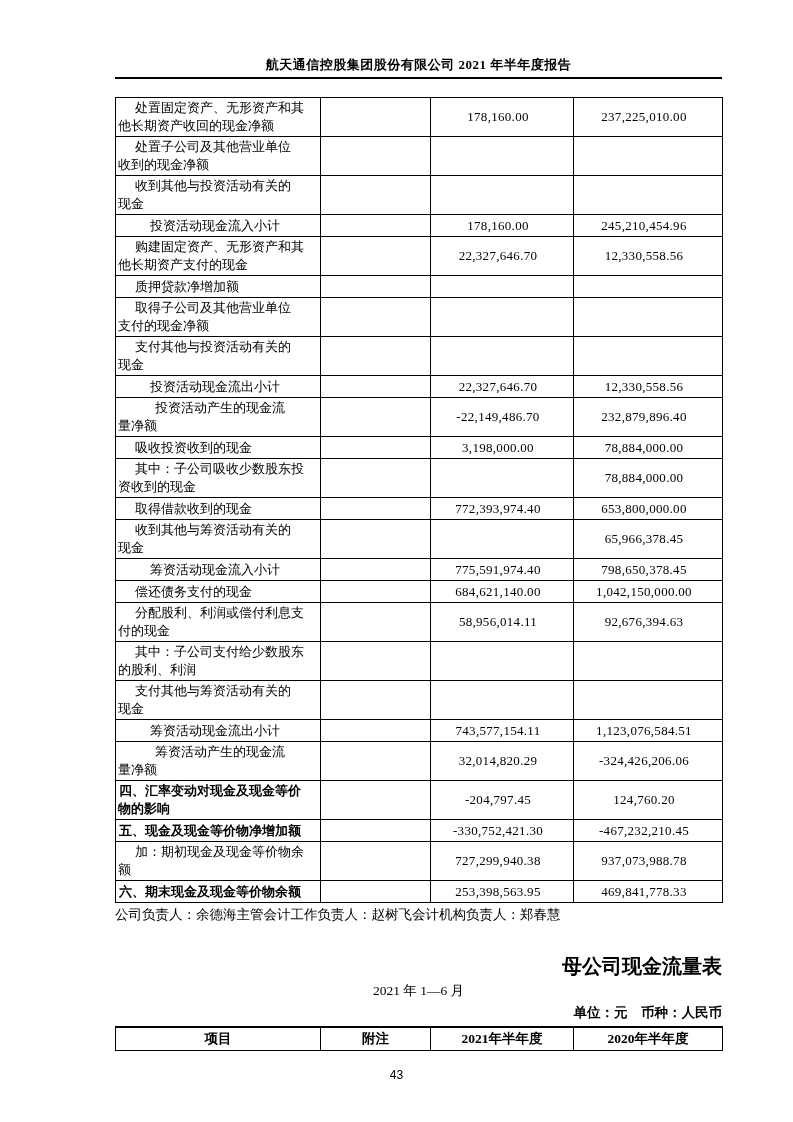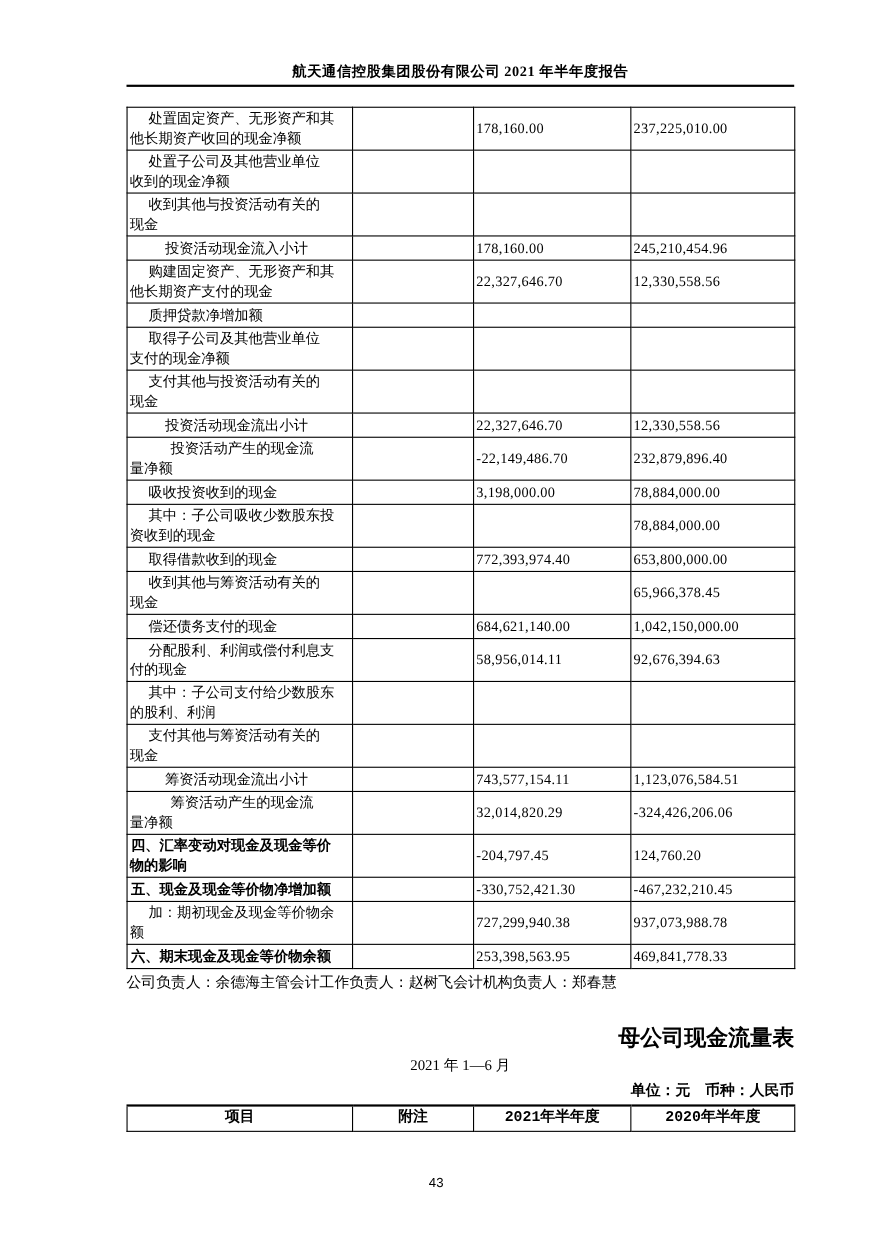--- a/index.html
+++ b/index.html
@@ -57,21 +57,21 @@
   td.label-cell {
     white-space: pre-line;
     padding: 1px 2px;
     height: 19px;
   }
   td.note-cell {
     padding: 1px 2px;
     height: 19px;
   }
   td.num-cell {
-    text-align: left;
+    text-align: center;
     padding: 1px 10px 1px 2px;
     letter-spacing: 0.3px;
     height: 19px;
   }
   .indent-0 { text-indent: 1px; }
   .indent-1 { text-indent: 17px; }
   .indent-2 { text-indent: 32px; }
   .indent-3 { text-indent: 37px; }
   tr.bold-row td.label-cell { font-weight: bold; }
   .responsible-line {
@@ -103,21 +103,20 @@
     margin-top: 4px;
   }
   table.parent-header-table th {
     border: 1px solid #000;
     border-top: 2px solid #000;
     font-size: 13.5px;
     font-weight: bold;
     text-align: center;
     padding: 2px 0;
     line-height: 18px;
-    font-family: Liberation Mono, monospace;
   }
   .page-number {
     position: absolute;
     left: 0;
     top: 1068px;
     width: 793px;
     text-align: center;
     font-size: 12px;
     font-family: "Liberation Sans", "DejaVu Sans", sans-serif;
   }
@@ -224,20 +223,26 @@
             <td class="note-cell"></td>
             <td class="num-cell">772,393,974.40</td>
             <td class="num-cell">653,800,000.00</td>
           </tr>
           <tr>
             <td class="label-cell indent-1">收到其他与筹资活动有关的
 现金</td>
             <td class="note-cell"></td>
             <td class="num-cell"></td>
             <td class="num-cell">65,966,378.45</td>
+          </tr>
+          <tr>
+            <td class="label-cell indent-2">筹资活动现金流入小计</td>
+            <td class="note-cell"></td>
+            <td class="num-cell">775,591,974.40</td>
+            <td class="num-cell">798,650,378.45</td>
           </tr>
           <tr>
             <td class="label-cell indent-1">偿还债务支付的现金</td>
             <td class="note-cell"></td>
             <td class="num-cell">684,621,140.00</td>
             <td class="num-cell">1,042,150,000.00</td>
           </tr>
           <tr>
             <td class="label-cell indent-1">分配股利、利润或偿付利息支
 付的现金</td>

